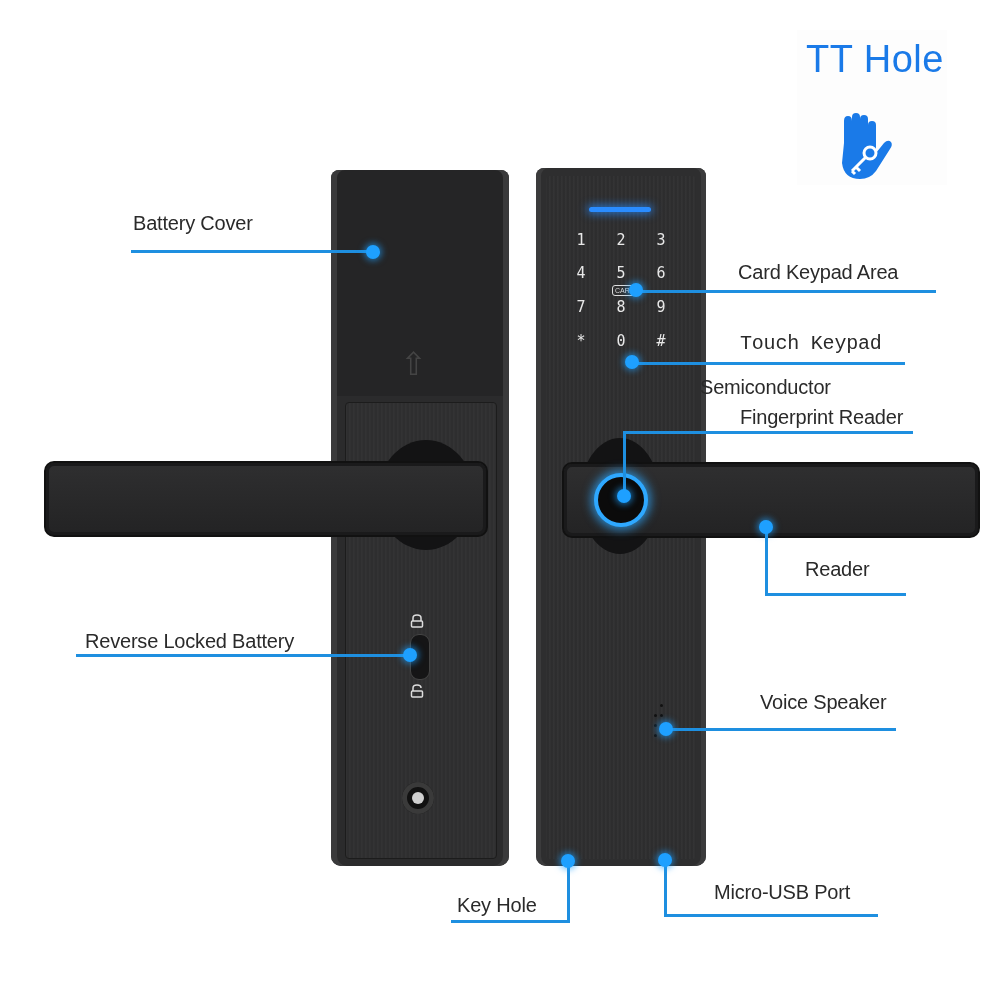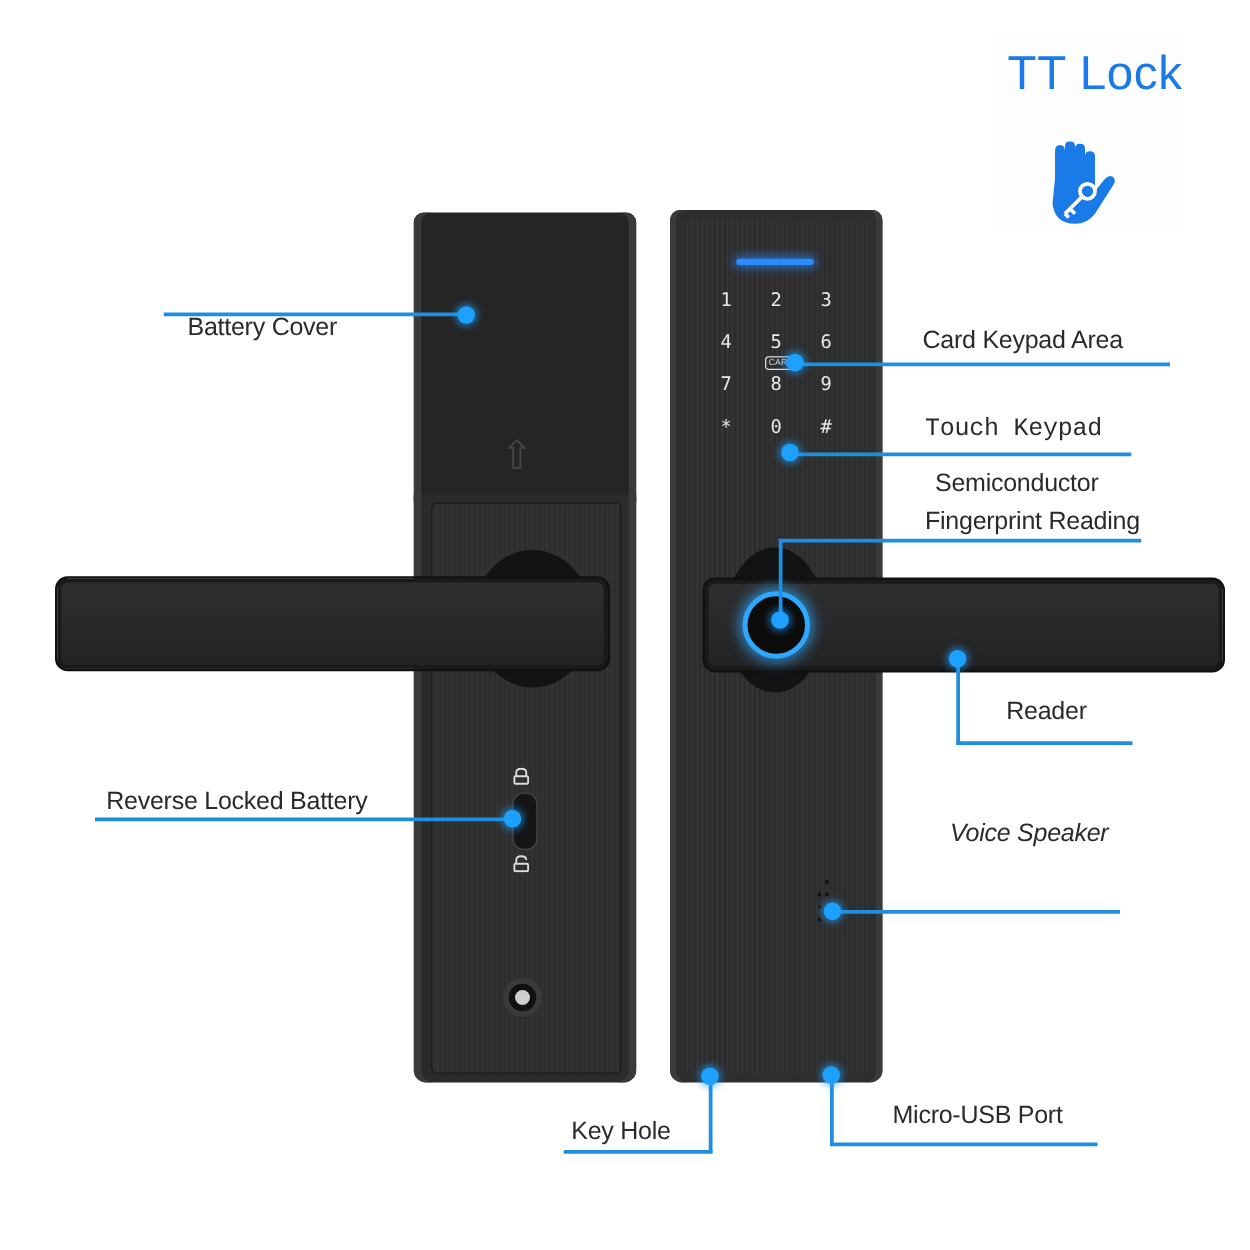--- a/index.html
+++ b/index.html
@@ -42,21 +42,21 @@
     .key { position:absolute; width:22px; text-align:center; color:#e8e8e8; font-size:15px; font-family:"DejaVu Sans Mono", monospace; }
     .card-tag { position:absolute; left:612px; top:285px; font-size:7px; color:#ddd; border:1px solid #ddd; border-radius:3px; padding:0 2px; line-height:9px; }
     .fp-ring { position:absolute; left:594px; top:473px; width:46px; height:46px; border-radius:50%; background:#0b0b0b;
                border:4px solid #2ea8ff; box-shadow:0 0 10px 3px rgba(46,168,255,0.7); }
     .speaker-dot { position:absolute; width:3px; height:3px; border-radius:50%; background:#111; }
   </style>
 </head>
 <body>
 
 <div class="brand-box"></div>
-<div class="brand-title">TT Lock</div>
+<div class="brand-title">TT Hole</div>
 <svg class="abs" style="left:834px;top:113px" width="60" height="68" viewBox="0 0 60 68">
   <path d="M10 30 L10 8 Q10 3 14 3 Q18 3 18 8 L18 26 L18 4 Q18 0 22 0 Q26 0 26 4 L26 26 L26 6 Q26 2 30 2 Q34 2 34 6 L34 28 L34 12 Q34 8 38 8 Q42 8 42 12 L42 40 L50 30 Q54 26 57 29 Q59 32 56 36 L42 58 Q36 66 26 66 Q10 66 8 50 Z" fill="#1a7ae8"></path>
   <circle cx="36" cy="40" r="6" fill="none" stroke="#fff" stroke-width="3"></circle>
   <path d="M32 44 L18 58 M22 54 L26 58 M18 58 L21 61" stroke="#fff" stroke-width="3" fill="none"></path>
 </svg>
 
 <div class="left-top"></div>
 <div class="arrow-up">⇧</div>
 <div class="left-body"></div>
 <div class="left-inset"></div>
@@ -131,22 +131,22 @@
 <div class="dot" style="left:666px;top:729px;"></div>
 
 <div class="line" style="left:567px;top:862px;width:3px;height:60px;"></div>
 <div class="line" style="left:451px;top:920px;width:119px;height:3px;"></div>
 <div class="dot" style="left:568px;top:861px;"></div>
 
 <div class="line" style="left:664px;top:860px;width:3px;height:56px;"></div>
 <div class="line" style="left:664px;top:914px;width:214px;height:3px;"></div>
 <div class="dot" style="left:665px;top:860px;"></div>
 
-<div class="label" style="left:150px;top:212px;margin-top:39px;">Battery Cover</div>
+<div class="label" style="left:133px;top:212px;">Battery Cover</div>
 <div class="label" style="left:738px;top:261px;">Card Keypad Area</div>
 <div class="label" style="left:740px;top:332px;font-family:Liberation Mono, monospace;">Touch Keypad</div>
-<div class="label" style="left:748px;top:376px;">Semiconductor</div>
-<div class="label" style="left:740px;top:406px;">Fingerprint Reading</div>
+<div class="label" style="left:700px;top:376px;">Semiconductor</div>
+<div class="label" style="left:740px;top:406px;">Fingerprint Reader</div>
 <div class="label" style="left:805px;top:558px;">Reader</div>
 <div class="label" style="left:85px;top:630px;">Reverse Locked Battery</div>
-<div class="label" style="left:760px;top:656px;font-style:italic;">Voice Speaker</div>
+<div class="label" style="left:760px;top:691px;">Voice Speaker</div>
 <div class="label" style="left:457px;top:894px;">Key Hole</div>
 <div class="label" style="left:714px;top:881px;">Micro-USB Port</div>
 
 </body></html>

